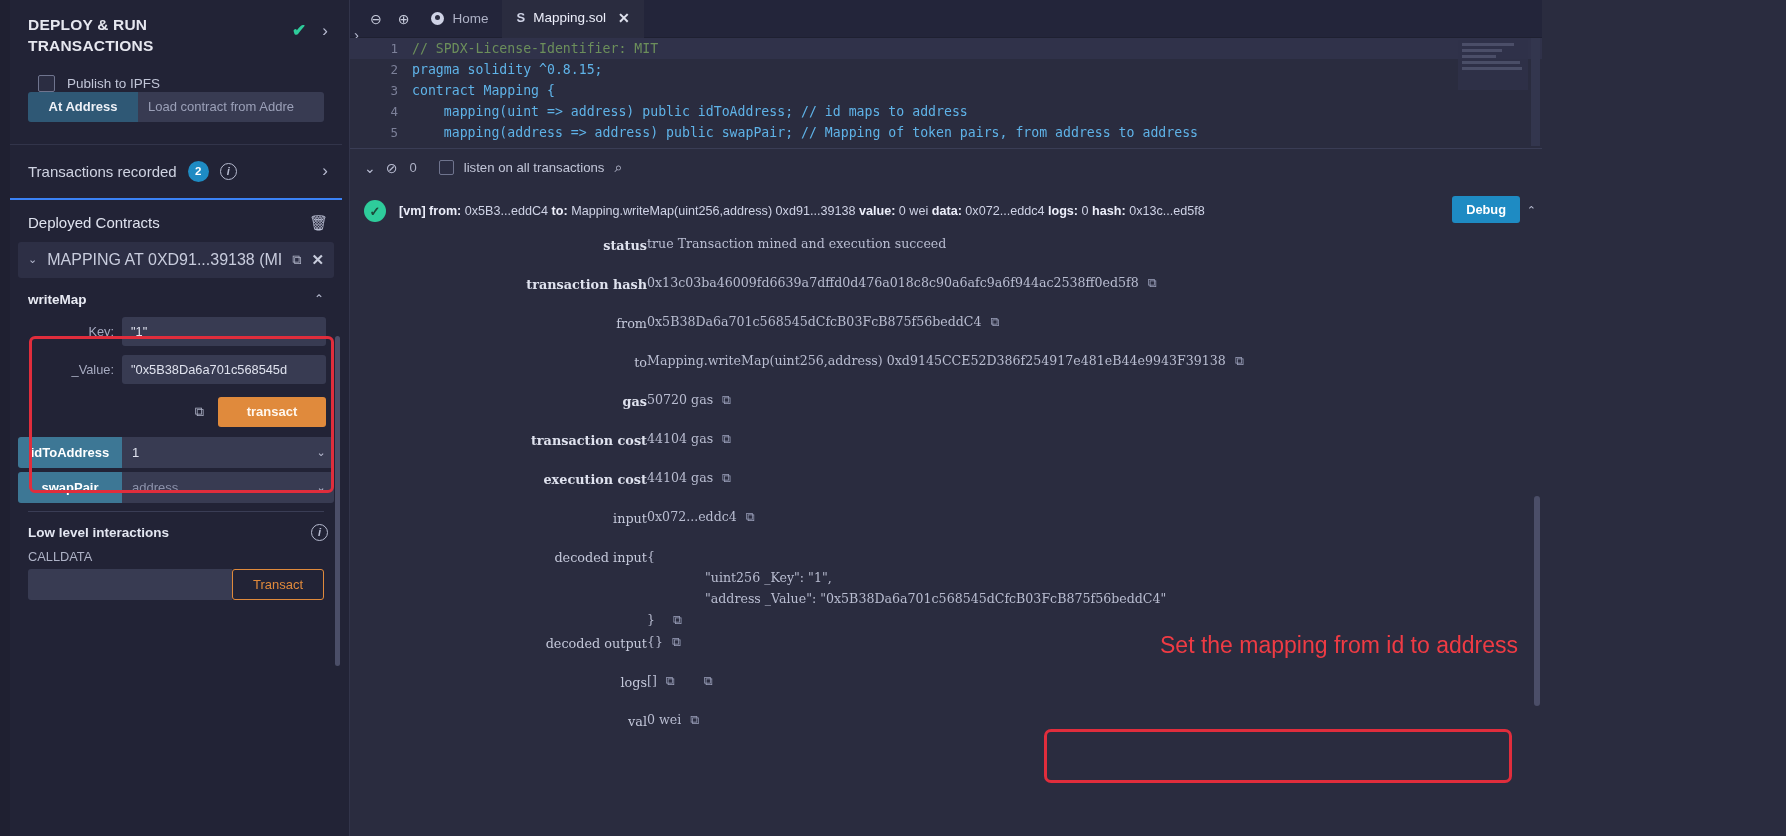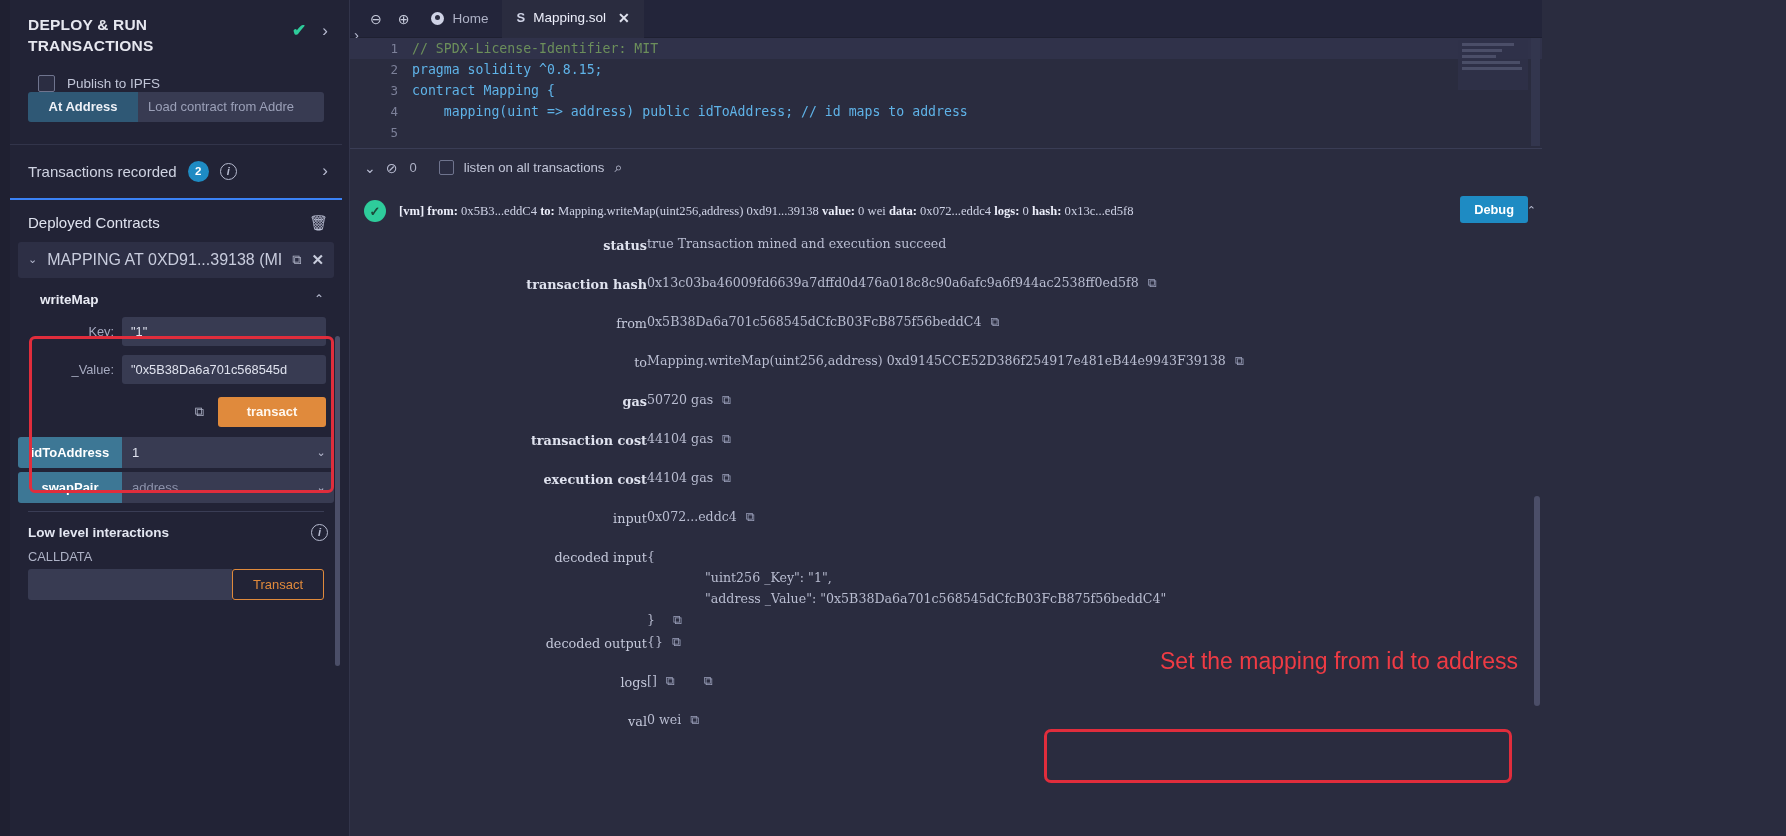--- a/index.html
+++ b/index.html
@@ -93,21 +93,21 @@
   .ico-btn { color: #aeb2c6; font-size: 13px; }
   .x-btn { color: #c9cddd; font-size: 15px; font-weight: 700; }
 
   
   .redbox {
     position: absolute; left: 19px; top: 336px; width: 305px; height: 157px;
     border: 3px solid #e02d3c; border-radius: 6px; pointer-events: none;
   }
 
   .fn-block { margin: 8px 8px 0 8px; padding: 0 8px; }
-  .fn-head { display: flex; align-items: center; justify-content: space-between; padding: 6px 2px 10px 2px; margin-left: 12px; }
+  .fn-head { display: flex; align-items: center; justify-content: space-between; padding: 6px 2px 10px 2px; }
   .fn-head .fn-name { color: #e9ebf4; font-size: 13.5px; font-weight: 700; }
   .chev-up { color: #b7bbd0; font-size: 12px; }
 
   .param-row { display: flex; align-items: center; gap: 8px; margin-bottom: 9px; }
   .param-lbl { width: 88px; text-align: right; color: #a7abc1; font-size: 12.8px; }
   .param-inp {
     flex: 1; height: 29px; background: #383b52; border-radius: 3px;
     color: #dfe2ee; font-size: 12.8px; display: flex; align-items: center;
     padding: 0 9px; white-space: nowrap; overflow: hidden;
   }
@@ -209,43 +209,43 @@
     display: flex; align-items: center; gap: 13px;
     padding: 14px 0 10px 14px;
     font-family: "DejaVu Serif", serif; font-size: 12.6px; color: #cfd3e6;
   }
   .ok-circle {
     width: 22px; height: 22px; border-radius: 50%; background: #2ecc9b;
     color: #1c4a3a; font-size: 13px; font-weight: 700;
     display: flex; align-items: center; justify-content: center; flex: none;
   }
   .tx-line b { color: #eceefa; }
-  .tx-line .mono { font-family: Liberation Serif, serif; }
+  .tx-line .mono { font-family: Liberation Sans, sans-serif; }
   .debug-btn {
-    position: absolute; right: 14px; top: 10px;
+    position: absolute; right: 22px; top: 10px;
     background: #1e8bc3; color: #fff; font-size: 12.8px; font-weight: 700;
     padding: 6px 14px; border-radius: 3px;
   }
   .tri-up { position: absolute; right: 6px; top: 18px; color: #b7bbd0; font-size: 11px;}
 
   .rows { padding: 4px 0 0 0; font-family: "DejaVu Serif", serif; text-align: right; }
   .row { display: flex; align-items: flex-start; min-height: 39px; padding-left: 52px; }
   .row .rk { width: 245px; color: #dfe2ee; font-size: 12.8px; font-weight: 700; padding-top: 2px; flex: none;}
   .row .rk.light { font-weight: 400; color: #c4c8da; }
   .row .rv { color: #b9bdd1; font-size: 12.6px; display: flex; align-items: flex-start; gap: 9px; }
   .copy-ico { color: #9ba0ba; font-size: 12.5px; }
 
   .json-box { color: #b9bdd1; font-size: 12.6px; line-height: 1.5; }
   .redbox2 {
     position: absolute; left: 694px; top: 543px; width: 468px; height: 54px;
     border: 3px solid #e02d3c; border-radius: 7px; pointer-events: none;
   }
   .annot {
     position: absolute; left: 810px; top: 446px;
-    color: #ef3b44; font-size: 23px; margin-top: 16px;
+    color: #ef3b44; font-size: 23px;
   }
   .main-scroll { position: absolute; right: 2px; top: 310px; width: 6px; height: 210px; background: #4b4e68; border-radius: 3px;}
 </style>
 </head>
 <body>
 
 <div class="app">
 
   <div class="sidebar">
     <div class="side-rail"></div>
@@ -370,20 +370,21 @@
       <div class="code-line">
         <span class="gutter">3</span>
         <span class="code-text k">contract Mapping {</span>
       </div>
       <div class="code-line">
         <span class="gutter">4</span>
         <span class="code-text k">    mapping(uint =&gt; address) public idToAddress; // id maps to address</span>
       </div>
       <div class="code-line">
         <span class="gutter">5</span>
+        <span class="code-text k">    mapping(address =&gt; address) public swapPair; // Mapping of token pairs, from address to address</span>
       </div>
       <div class="minimap">
         <div class="ml" style="width:52px"></div>
           <div class="ml" style="width:40px"></div>
         <div class="ml" style="width:34px"></div>
           <div class="ml" style="width:58px"></div>
         <div class="ml" style="width:60px"></div>
       </div>
       <div class="mini-scroll"></div>
     </div>

